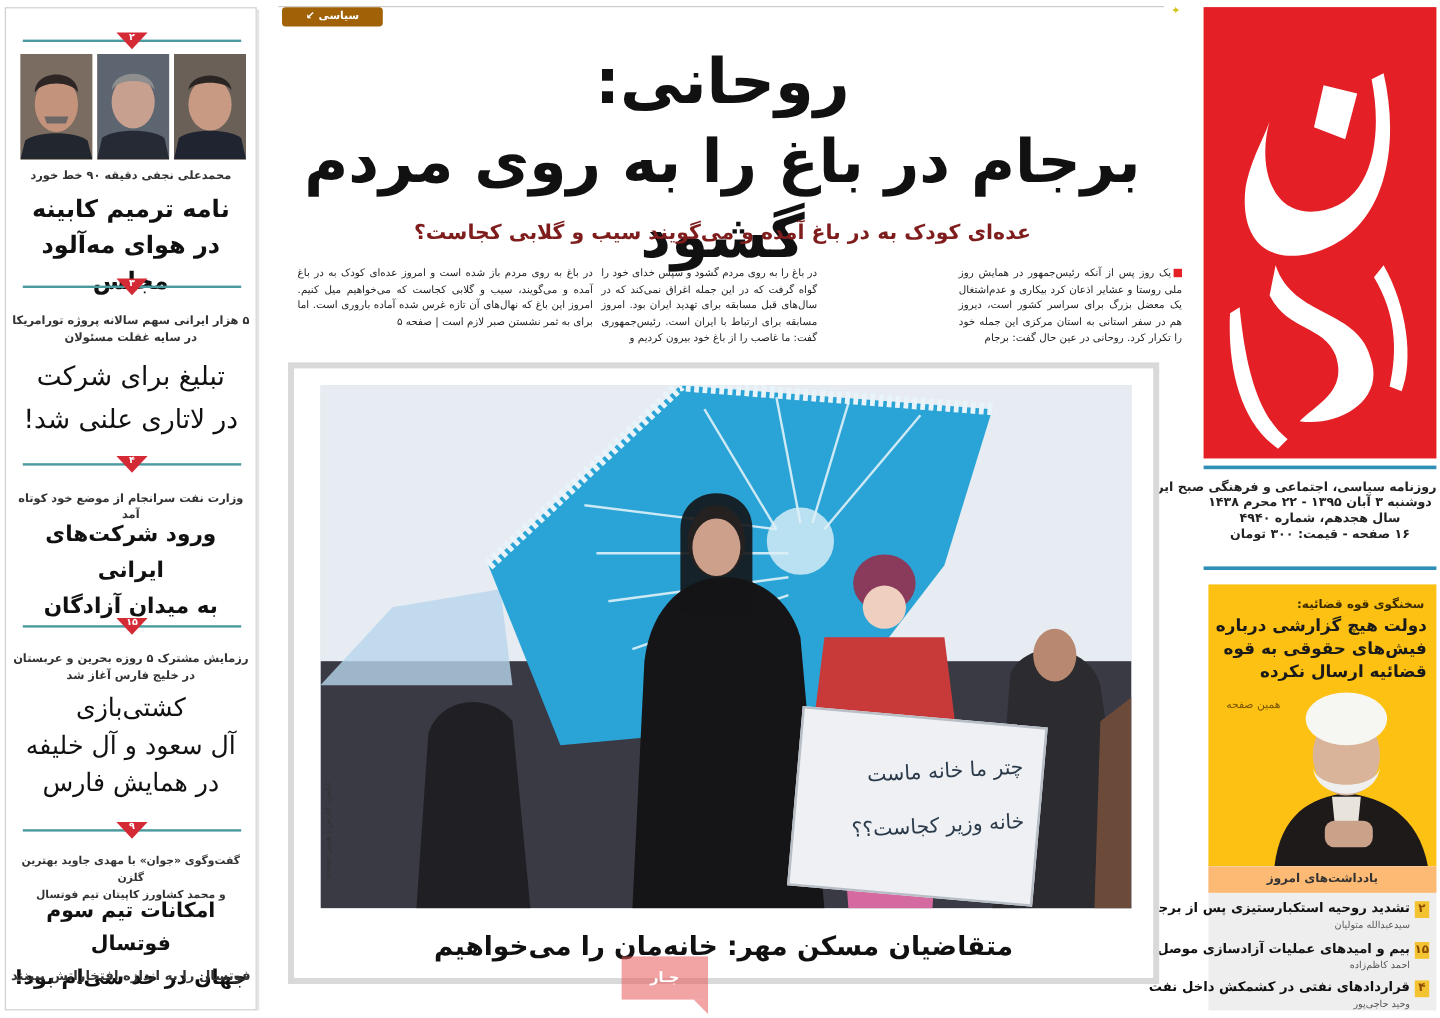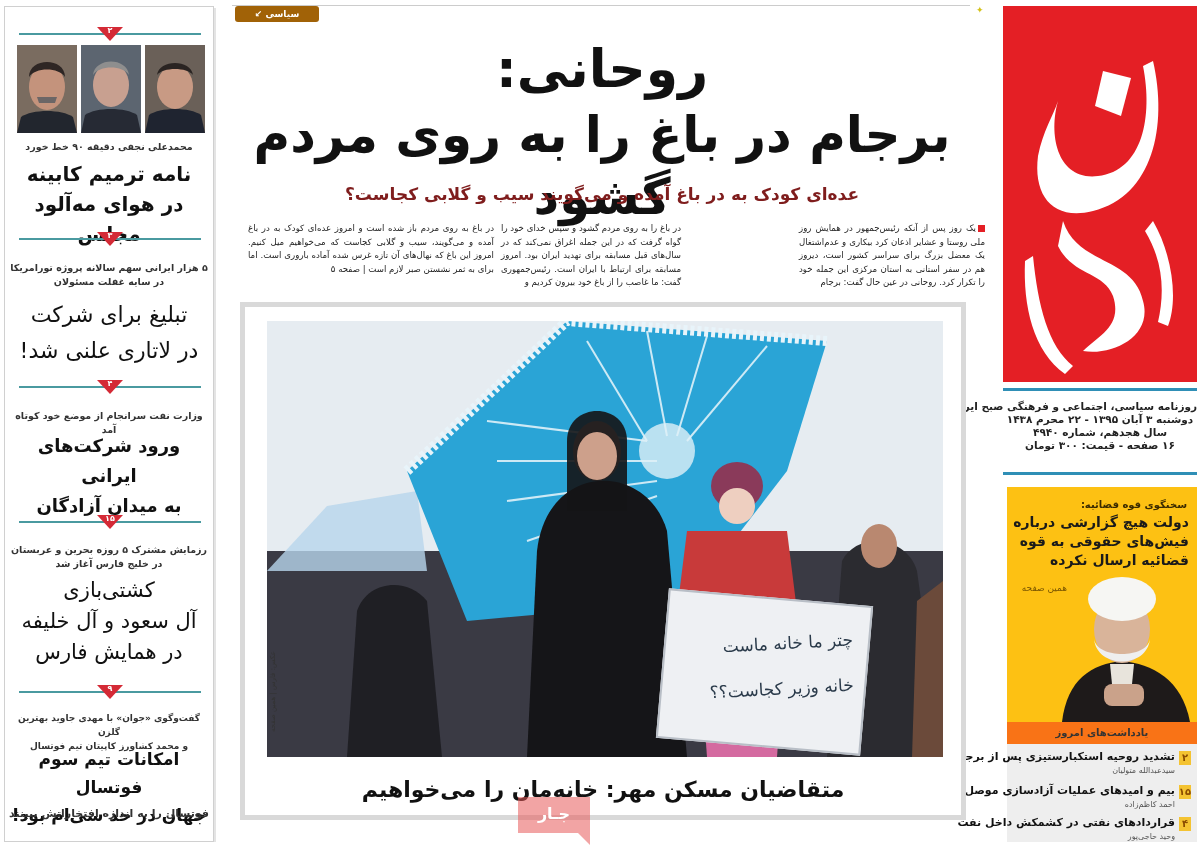--- a/index.html
+++ b/index.html
@@ -14,21 +14,21 @@
   #pub-info { position: absolute; left: 3px; top: 400px; width: 194px; text-align: center; font-size: 10.5px; line-height: 13px; font-weight: bold; color: #222; }
   #pub-info div { white-space: nowrap; }
 
   #yellow-box { position: absolute; left: 7px; top: 487px; width: 190px; height: 235px; background: #fdc113; overflow: hidden; }
   #yb-kicker { position: absolute; right: 10px; top: 12px; font-size: 10px; font-weight: bold; color: #3a2a00; }
   #yb-title { position: absolute; right: 8px; top: 26px; width: 176px; font-size: 14px; line-height: 19px; font-weight: bold; color: #1a1a1a; text-align: right; }
   #yb-ref { position: absolute; right: 130px; top: 96px; font-size: 9px; color: #7a5600; }
   #yb-portrait { position: absolute; left: 45px; top: 82px; width: 140px; height: 153px; }
 
   #notes { position: absolute; left: 7px; top: 722px; width: 190px; height: 120px; background: #eeeeee; }
-  #notes-header { position: absolute; left: 0; top: 0; width: 100%; height: 22px; background: #f97316; text-align: center; font-size: 10px; font-weight: bold; line-height: 22px; color: #333; }
+  #notes-header { position: absolute; left: 0; top: 0; width: 100%; height: 22px; background: #fdba74; text-align: center; font-size: 10px; font-weight: bold; line-height: 22px; color: #333; }
   .note { position: absolute; right: 6px; width: 180px; }
   .note-num { position: absolute; right: 0; top: 1px; width: 12px; height: 14px; background: #f4c332; font-size: 10px; font-weight: bold; text-align: center; line-height: 14px; color: #8a4b00; }
   .note-title { position: absolute; right: 16px; top: 0; font-size: 11px; font-weight: bold; white-space: nowrap; color: #111; }
   .note-author { position: absolute; right: 16px; top: 16px; font-size: 8px; color: #555; white-space: nowrap; }
 
   
   #center { position: absolute; left: 232px; top: 0; width: 763px; height: 848px; }
   #top-rule { position: absolute; left: 0; top: 5px; width: 738px; height: 1px; background: #cccccc; }
   #corner-mark { position: absolute; left: 744px; top: 5px; font-size: 9px; color: #d4c21a; }
   #section-badge { position: absolute; left: 3px; top: 6px; width: 84px; height: 16px; background: #a16207; border-radius: 3px; color: #fff; font-size: 9px; font-weight: bold; text-align: center; line-height: 16px; }
@@ -45,21 +45,21 @@
   #body-bullet { display: inline-block; width: 7px; height: 7px; background: #e41f25; margin-left: 2px; vertical-align: middle; }
 
   #photo-frame { position: absolute; left: 8px; top: 302px; width: 726px; height: 518px; background: #fff; border: 5px solid #d9d9d9; }
   #photo { position: absolute; left: 22px; top: 14px; width: 676px; height: 436px; overflow: hidden; background: #dde4ea; }
   #photo svg { width: 100%; height: 100%; display: block; }
   #photo-credit { position: absolute; left: 2px; top: 330px; font-size: 7px; color: #333; writing-mode: vertical-rl; transform: rotate(180deg); }
   #sign { position: absolute; left: 395px; top: 276px; width: 205px; height: 150px; background: #eef0f3; border: 2px solid #b8bec6; transform: rotate(5deg); }
   #sign-line-1 { position: absolute; right: 15px; top: 32px; font-size: 17px; color: #2a3a4a; transform: rotate(-8deg); white-space: nowrap; }
   #sign-line-2 { position: absolute; right: 10px; top: 78px; font-size: 17px; color: #2a3a4a; transform: rotate(-8deg); white-space: nowrap; }
   #photo-caption { position: absolute; left: 0; top: 470px; width: 716px; text-align: center; font-size: 22px; font-weight: bold; color: #111; }
-  #watermark { position: absolute; left: 286px; top: 797px; width: 72px; height: 36px; background: rgba(232,90,90,0.55); color: #fff; font-size: 16px; font-weight: bold; text-align: center; line-height: 34px; }
+  #watermark { position: absolute; left: 286px; top: 797px; width: 72px; height: 36px; background: rgba(232,90,90,0.55); color: #fff; font-size: 12px; font-weight: bold; text-align: center; line-height: 34px; }
   #watermark::after { content: ""; position: absolute; right: 0; bottom: -12px; border-top: 12px solid rgba(232,90,90,0.55); border-left: 12px solid transparent; }
 
   
   #left-col { position: absolute; left: 4px; top: 6px; width: 210px; height: 836px; border: 1px solid #d0d0d0; background: #fff; }
   #left-col-shadow { position: absolute; left: 214px; top: 8px; width: 2px; height: 834px; background: #e4e4e4; }
   .sep { position: absolute; left: 14px; width: 182px; height: 2px; background: #4a9aa0; }
   .sep-tri { position: absolute; left: 50%; top: -6px; margin-left: -13px; width: 0; height: 0; border-left: 13px solid transparent; border-right: 13px solid transparent; border-top: 14px solid #d42a36; }
   .sep-num { position: absolute; left: 50%; top: -7px; margin-left: -8px; width: 16px; text-align: center; font-size: 8px; font-weight: bold; color: #fff; }
   .kicker { position: absolute; left: 4px; width: 200px; text-align: center; font-size: 9.5px; font-weight: bold; color: #333; line-height: 14px; }
   .lhead { position: absolute; left: 4px; width: 200px; text-align: center; font-weight: bold; color: #111; }

